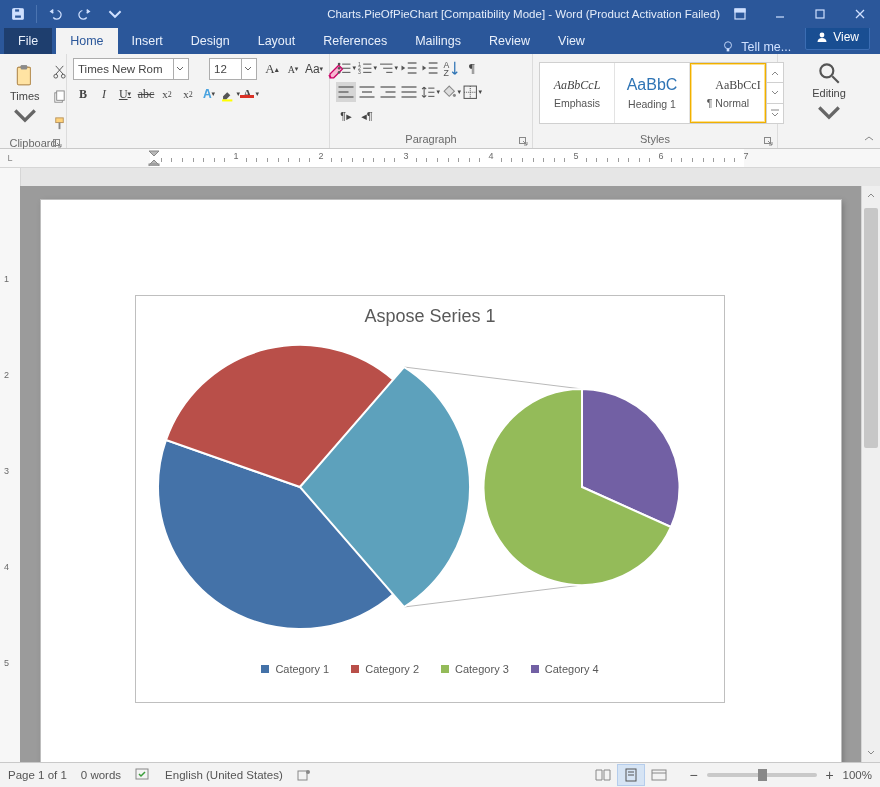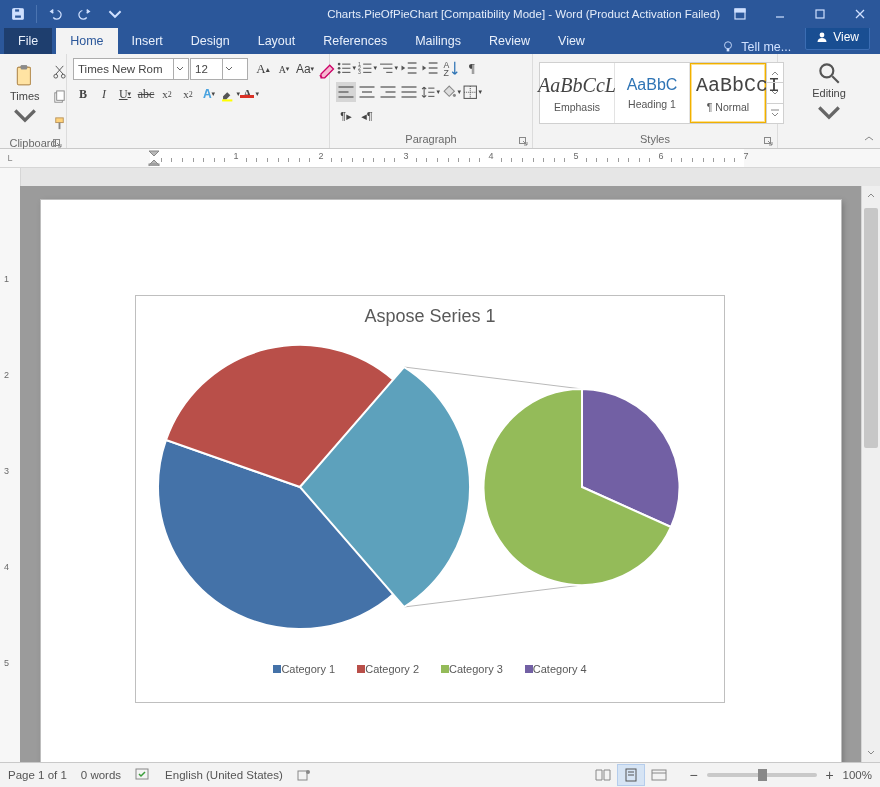--- a/index.html
+++ b/index.html
@@ -32,48 +32,48 @@
   .dlaunch svg{width:9px;height:9px;stroke:#888;fill:none;stroke-width:1;}
   .vcol{display:flex;flex-direction:column;align-items:center;justify-content:center;height:100%;gap:2px;padding:0 4px;font-size:11px;color:#444;}
   .vcol svg{width:26px;height:26px;}
   .vcol .cap{line-height:1;}
   .dd-caret{width:8px;height:6px;}
   .mini{width:22px;height:20px;display:flex;align-items:center;justify-content:center;border:1px solid transparent;}
   .mini svg{width:15px;height:15px;}
   .row{display:flex;align-items:center;gap:1px;}
   .font-combo,.size-combo{height:20px;border:1px solid #adadad;background:#fff;display:flex;align-items:center;font-size:11.5px;}
   .font-combo{width:108px;padding:0 2px 0 4px;}
-  .size-combo{width:40px;padding:0 12px 0 4px;margin-left:0;}
+  .size-combo{width:40px;padding:0 2px 0 4px;margin-left:19px;}
   .combo-caret{margin-left:auto;width:12px;border-left:1px solid #adadad;height:100%;display:flex;align-items:center;justify-content:center;}
   .btnlike{width:20px;height:20px;display:flex;align-items:center;justify-content:center;}
   .btnlike+.btnlike{margin-left:0;}
   .style-gal{display:flex;border:1px solid #d0d0d0;background:#fff;height:60px;}
   .style-item{width:70px;border-right:1px solid #e3e3e3;display:flex;flex-direction:column;align-items:center;justify-content:center;padding:2px 2px;gap:4px;}
   .style-item:last-child{border-right:none;}
-  .style-sample{font-size:20px;}
+  .style-sample{font-size:12px;}
   .style-name{font-size:10.5px;color:#555;}
   .style-scroll{width:16px;display:flex;flex-direction:column;border-left:1px solid #d0d0d0;}
   .style-scroll div{flex:1;display:flex;align-items:center;justify-content:center;border-bottom:1px solid #d0d0d0;}
   .style-scroll div:last-child{border-bottom:none;}
   .collapse-bar{position:absolute;right:2px;bottom:2px;width:18px;height:14px;display:flex;align-items:center;justify-content:center;}
   
   .work{flex:1;position:relative;background:#e6e6e6;display:flex;}
   .vruler{width:20px;background:#f7f7f7;border-right:1px solid #d6d6d6;position:relative;}
   .hruler{height:18px;background:#f7f7f7;border-bottom:1px solid #d6d6d6;position:relative;margin-left:20px;}
   .hruler .active{position:absolute;left:130px;width:594px;top:0;bottom:0;background:#fff;}
   .ruler-corner{position:absolute;left:0;top:0;width:20px;height:18px;background:#f7f7f7;border:1px solid #d6d6d6;border-top:none;border-left:none;display:flex;align-items:center;justify-content:center;font-size:9px;color:#888;}
   .scroll-area{position:absolute;left:20px;top:18px;right:18px;bottom:0;background:#000000;overflow:hidden;}
   .scroll-area::before{content:"";position:absolute;inset:0;background:#9b9b9b;}
   .paper-wrap{position:absolute;left:0;top:0;right:0;bottom:0;background:#9b9b9b;display:flex;justify-content:center;}
   .page{margin-top:14px;width:800px;height:1040px;background:#fff;box-shadow:0 0 0 1px #bdbdbd, 2px 2px 6px rgba(0,0,0,.25);position:relative;}
   .chart-box{position:absolute;left:94px;top:95px;width:588px;height:406px;border:1px solid #bfbfbf;background:#fff;}
   .chart-title{text-align:center;font-size:18px;color:#595959;margin-top:10px;font-family:"Segoe UI",sans-serif;}
   .chart-area{position:relative;width:100%;height:330px;}
   .legend{display:flex;justify-content:center;gap:22px;font-size:11px;color:#595959;margin-top:6px;}
-  .lg{display:flex;align-items:center;}
+  .lg{display:flex;align-items:center;gap:6px;}
   .sw{width:8px;height:8px;}
   .vscroll{position:absolute;right:0;top:18px;width:18px;bottom:0;background:#efefef;border-left:1px solid #d6d6d6;}
   .vscroll .thumb{position:absolute;left:2px;right:2px;top:22px;height:240px;background:#c7c7c7;border-radius:2px;}
   .vscroll .arr{position:absolute;left:0;right:0;height:18px;display:flex;align-items:center;justify-content:center;}
   .vscroll .arr.top{top:0;} .vscroll .arr.bot{bottom:0;}
   
   .status{height:24px;background:#f3f3f3;border-top:1px solid #c9c9c9;display:flex;align-items:center;font-size:11.5px;color:#555;padding:0 8px;gap:14px;}
   .status .spacer{flex:1;}
   .view-btns{display:flex;gap:0;}
   .vbtn{width:26px;height:20px;display:flex;align-items:center;justify-content:center;border:1px solid transparent;}
@@ -413,21 +413,21 @@
         <div class="style-gal">
           <div class="style-item">
             <div class="style-sample" style="font-style:italic;font-family:'Times New Roman',serif;">AaBbCcL</div>
             <div class="style-name">Emphasis</div>
           </div>
           <div class="style-item">
             <div class="style-sample" style="color:#2e74b5;font-size:16px;">AaBbC</div>
             <div class="style-name">Heading 1</div>
           </div>
           <div class="style-item" style="border:1px solid #f0b000;box-shadow:inset 0 0 0 1px #ffe08a;">
-            <div class="style-sample" style="font-family:Liberation Mono, monospace;margin-left:20px;">AaBbCcI</div>
+            <div class="style-sample" style="font-family:Liberation Serif, serif;margin-left:20px;">AaBbCcI</div>
             <div class="style-name">¶ Normal</div>
           </div>
           <div class="style-scroll">
             <div>
                 <svg width="8" height="6" viewBox="0 0 8 6">
                   <path d="M1 5l3-3 3 3" stroke="#888" fill="none"></path>
                 </svg>
               </div>
             <div>
                 <svg width="8" height="6" viewBox="0 0 8 6">

